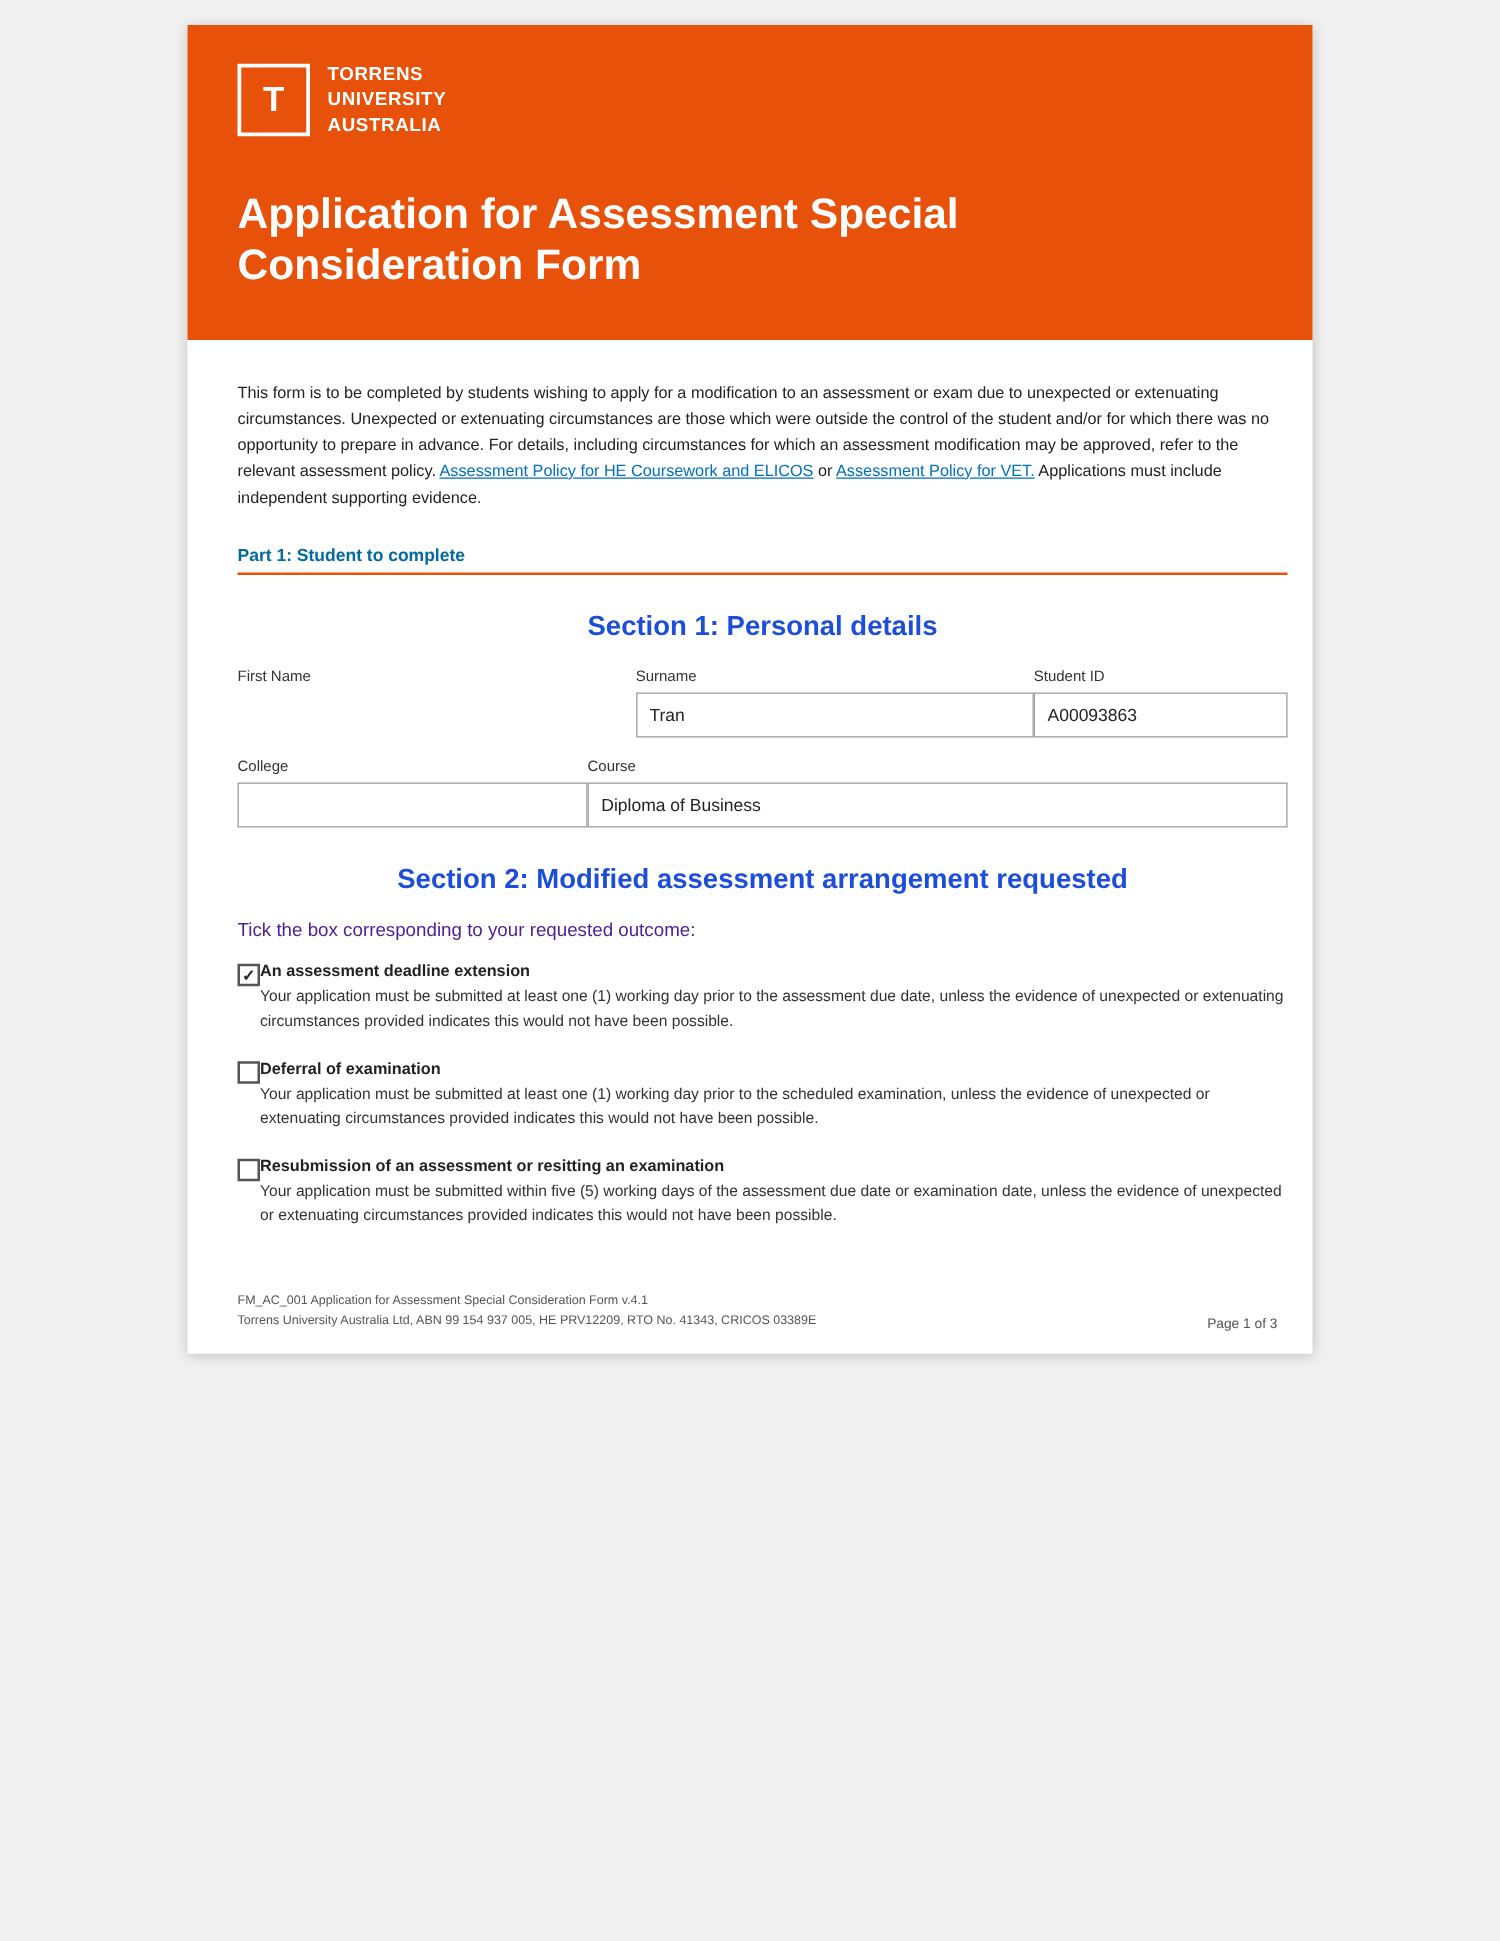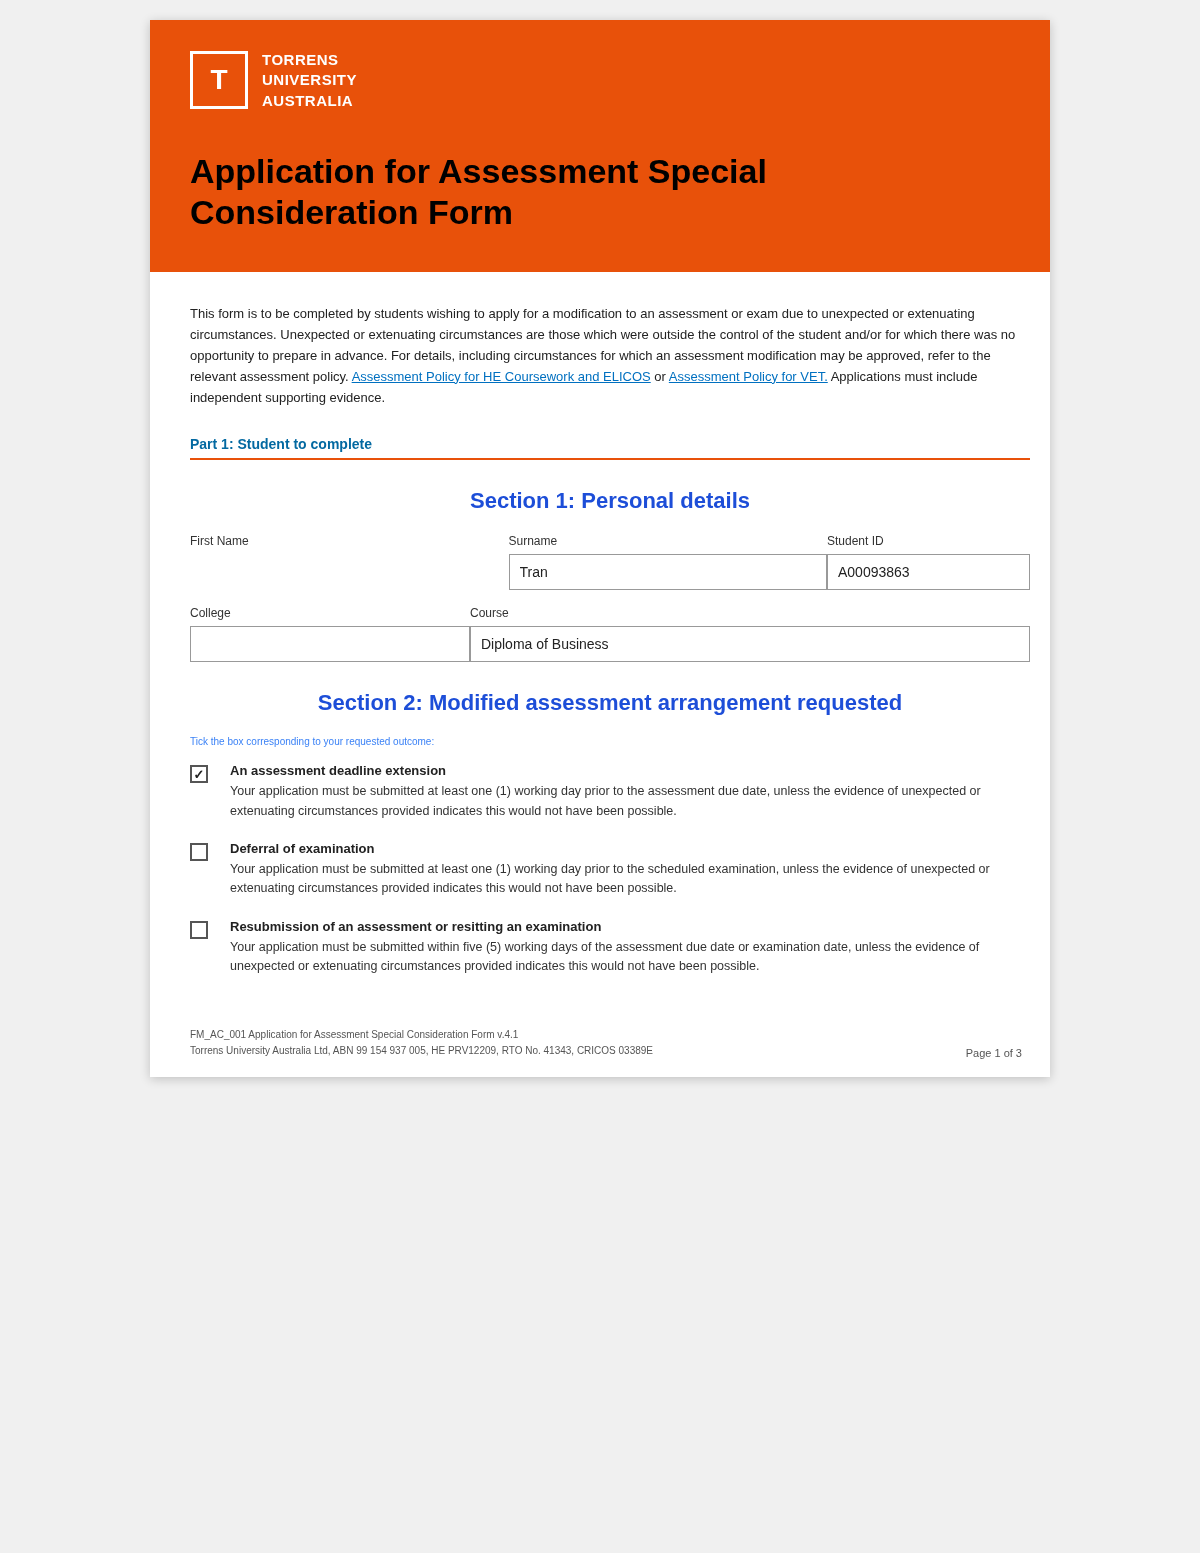--- a/index.html
+++ b/index.html
@@ -56,21 +56,21 @@
 
     .logo-text {
       color: #ffffff;
       font-size: 15px;
       font-weight: bold;
       line-height: 1.35;
       letter-spacing: 0.5px;
     }
 
     .page-title {
-      color: #000000;
+      color: #ffffff;
       font-size: 34px;
       font-weight: bold;
       line-height: 1.2;
       max-width: 600px;
     }
 
     
     .content {
       padding: 32px 20px 80px 40px;
     }
@@ -140,29 +140,29 @@
       padding: 8px 10px;
       font-size: 14px;
       color: #222;
       background: #fff;
       min-height: 36px;
       outline: none;
     }
 
     
     .section2-intro {
-      font-size: 10px;
-      color: #3b82f6;
+      font-size: 15px;
+      color: #4c1d95;
       margin-bottom: 4px;
     }
 
     .checkbox-item {
       display: flex;
       align-items: flex-start;
-      gap: 22px;
+      gap: 0;
       margin-bottom: 20px;
       margin-top: 16px;
     }
 
     .checkbox-wrapper {
       margin-top: 2px;
       flex-shrink: 0;
     }
 
     .custom-checkbox {

